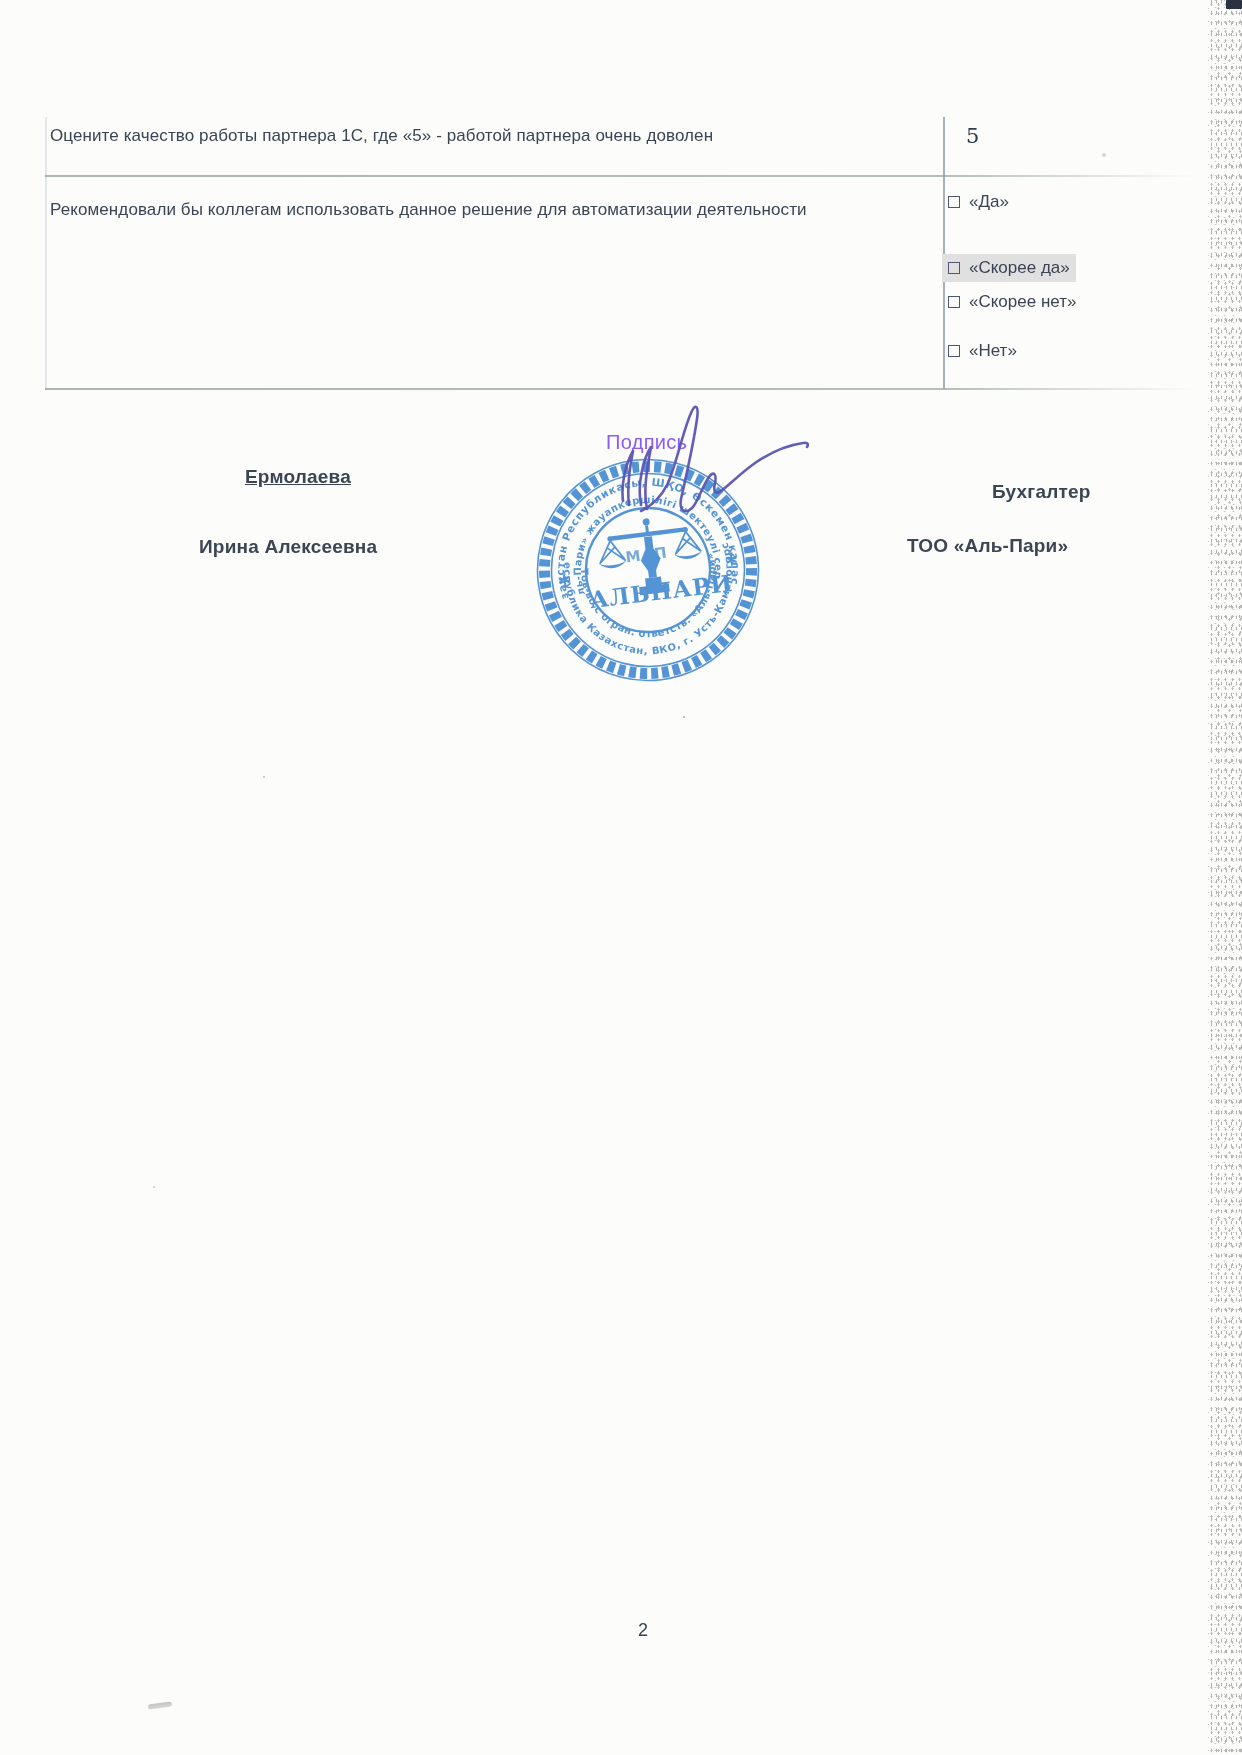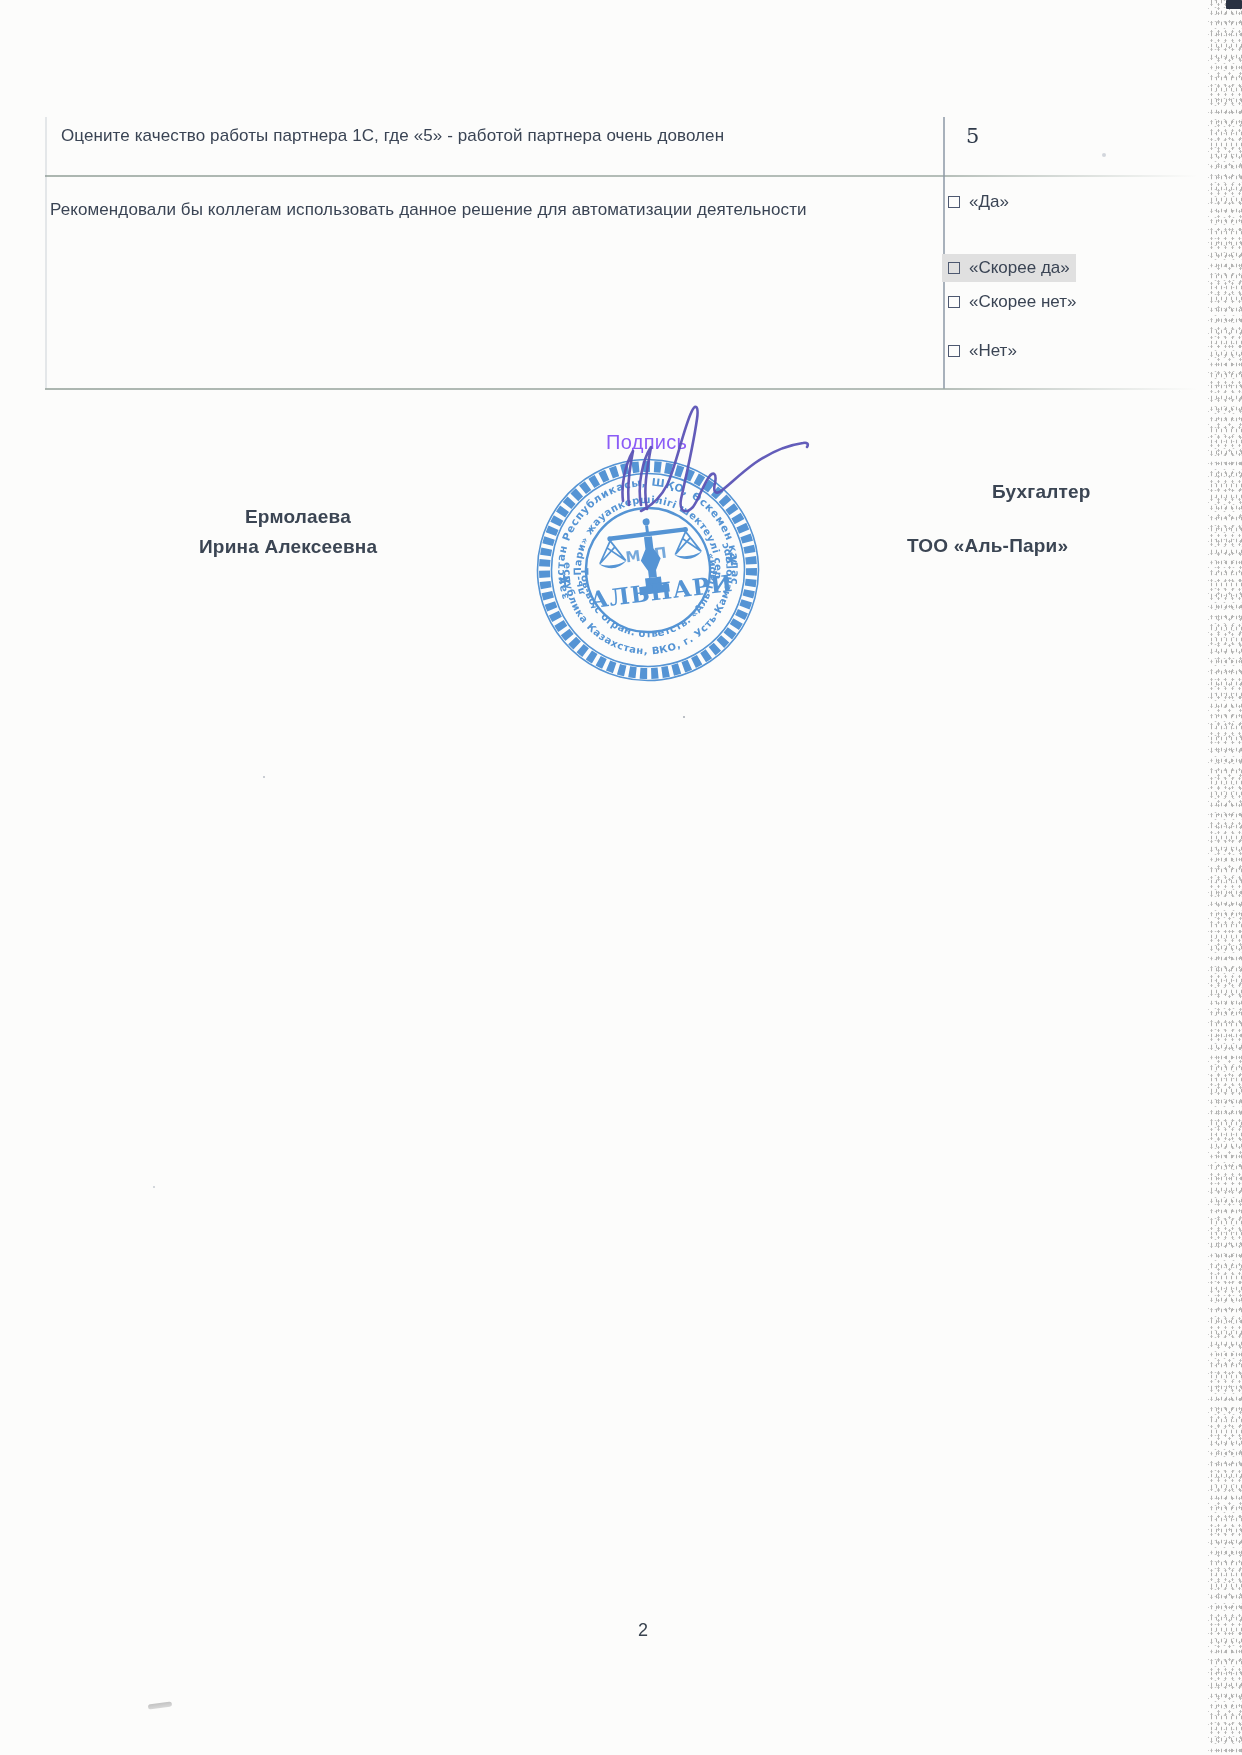--- a/index.html
+++ b/index.html
@@ -1,40 +1,40 @@
 <!DOCTYPE html>
 <html><head>
 <meta charset="utf-8">
 <style>
   html,body{margin:0;padding:0;}
   body{width:1242px;height:1755px;background:#ffffff;font-family:"Liberation Sans",sans-serif;}
   .page{position:relative;width:1242px;height:1755px;background:#fcfcfb;overflow:hidden;}
 
   
   .q-text{position:absolute;font-size:17px;color:#3a4454;letter-spacing:.1px;}
-  .q1{left:50px;top:126px;width:860px;margin-left:11px;}
+  .q1{left:50px;top:126px;width:860px;}
   .a1{position:absolute;left:966px;top:124px;font-family:"DejaVu Serif",serif;font-size:21px;color:#2f3a4a;}
   .q2{left:50px;top:192px;width:860px;margin-top:8px;}
 
   .hline{position:absolute;height:2px;left:45px;width:1152px;
          background:linear-gradient(to right,rgba(158,170,163,.85) 0%,rgba(158,170,163,.75) 78%,rgba(158,170,163,0) 100%);}
   .hline1{top:175px;}
   .hline2{top:388px;}
   .vline{position:absolute;width:1.6px;background:rgba(140,152,165,.75);}
   .vdiv{left:943px;top:117px;height:272px;}
   .vleft{left:45px;top:117px;height:272px;opacity:.28;}
 
   .opt{position:absolute;left:942px;padding:4px 6px;font-size:17px;color:#3a4454;white-space:nowrap;}
   .opt.hl{background:#e0e0e0;margin-top:16px;}
   .cb{display:inline-block;width:10px;height:10px;border:1.6px solid #4d5870;margin-right:9px;vertical-align:-1px;background:transparent;}
 
   
   .sig-label{position:absolute;left:606px;top:431px;font-size:20px;color:#8b5cf6;letter-spacing:.3px;}
   .bname{position:absolute;font-size:19px;font-weight:bold;color:#3b4553;white-space:nowrap;letter-spacing:.2px;}
-  .n1{left:245px;top:506px;}
+  .n1{left:245px;top:466px;text-decoration:underline;}
   .n2{left:199px;top:536px;}
   .n3{left:992px;top:481px;}
   .n4{left:907px;top:535px;}
 
   .stamp{position:absolute;left:528px;top:450px;opacity:.88;}
   .signature{position:absolute;left:545px;top:393px;}
 
   .page-num{position:absolute;left:638px;top:1620px;font-size:18px;color:#39434f;}
 
   

